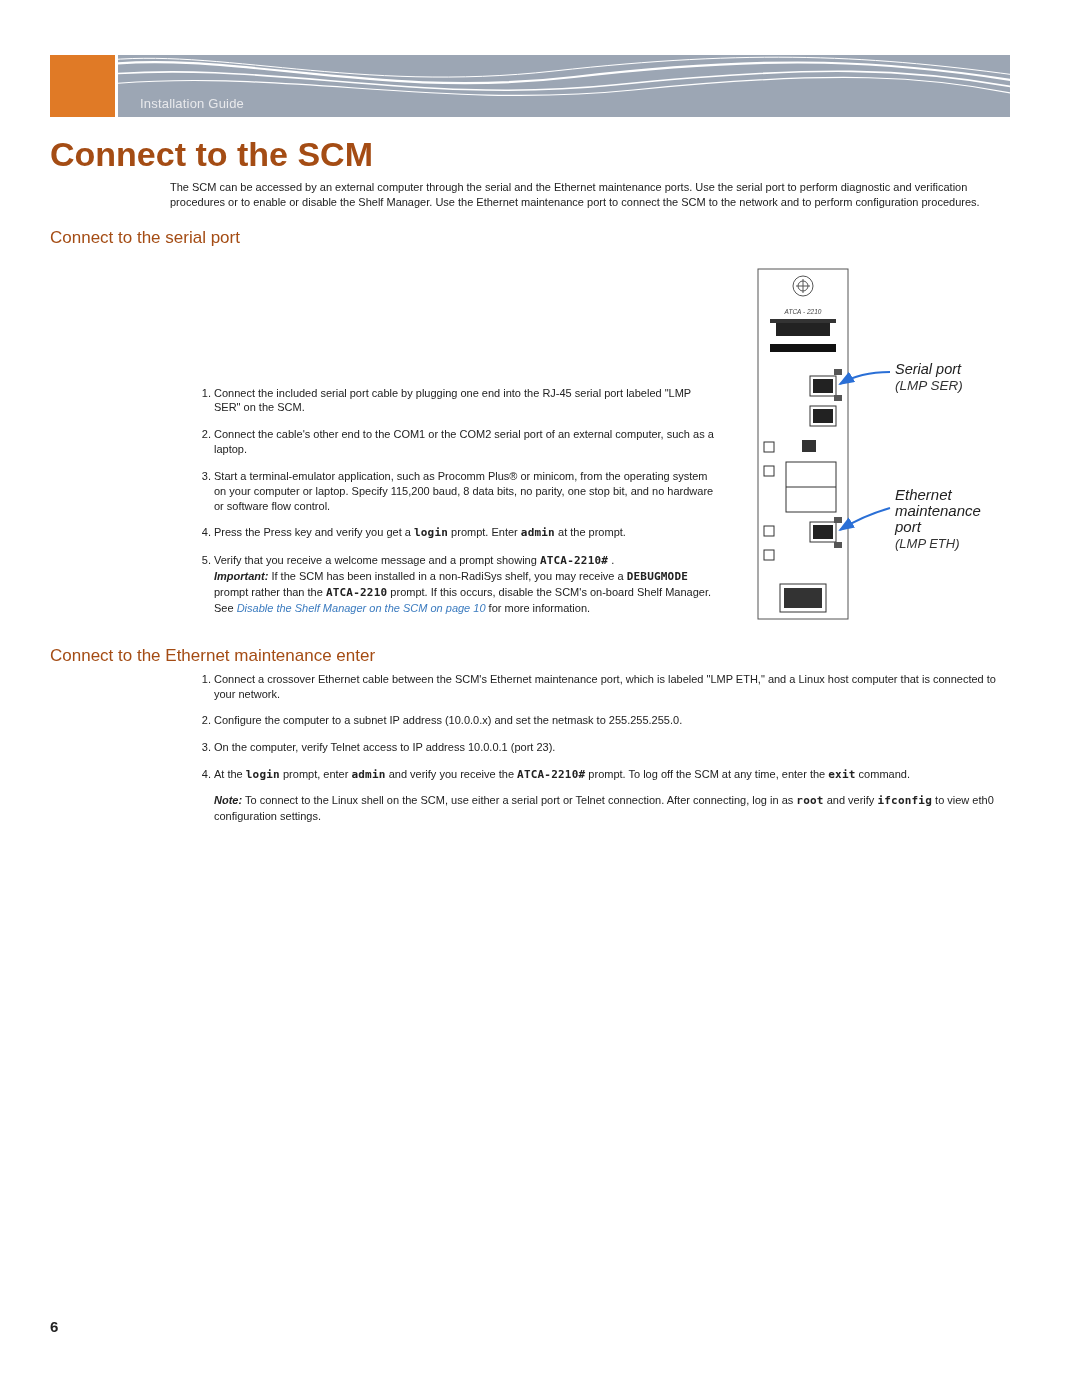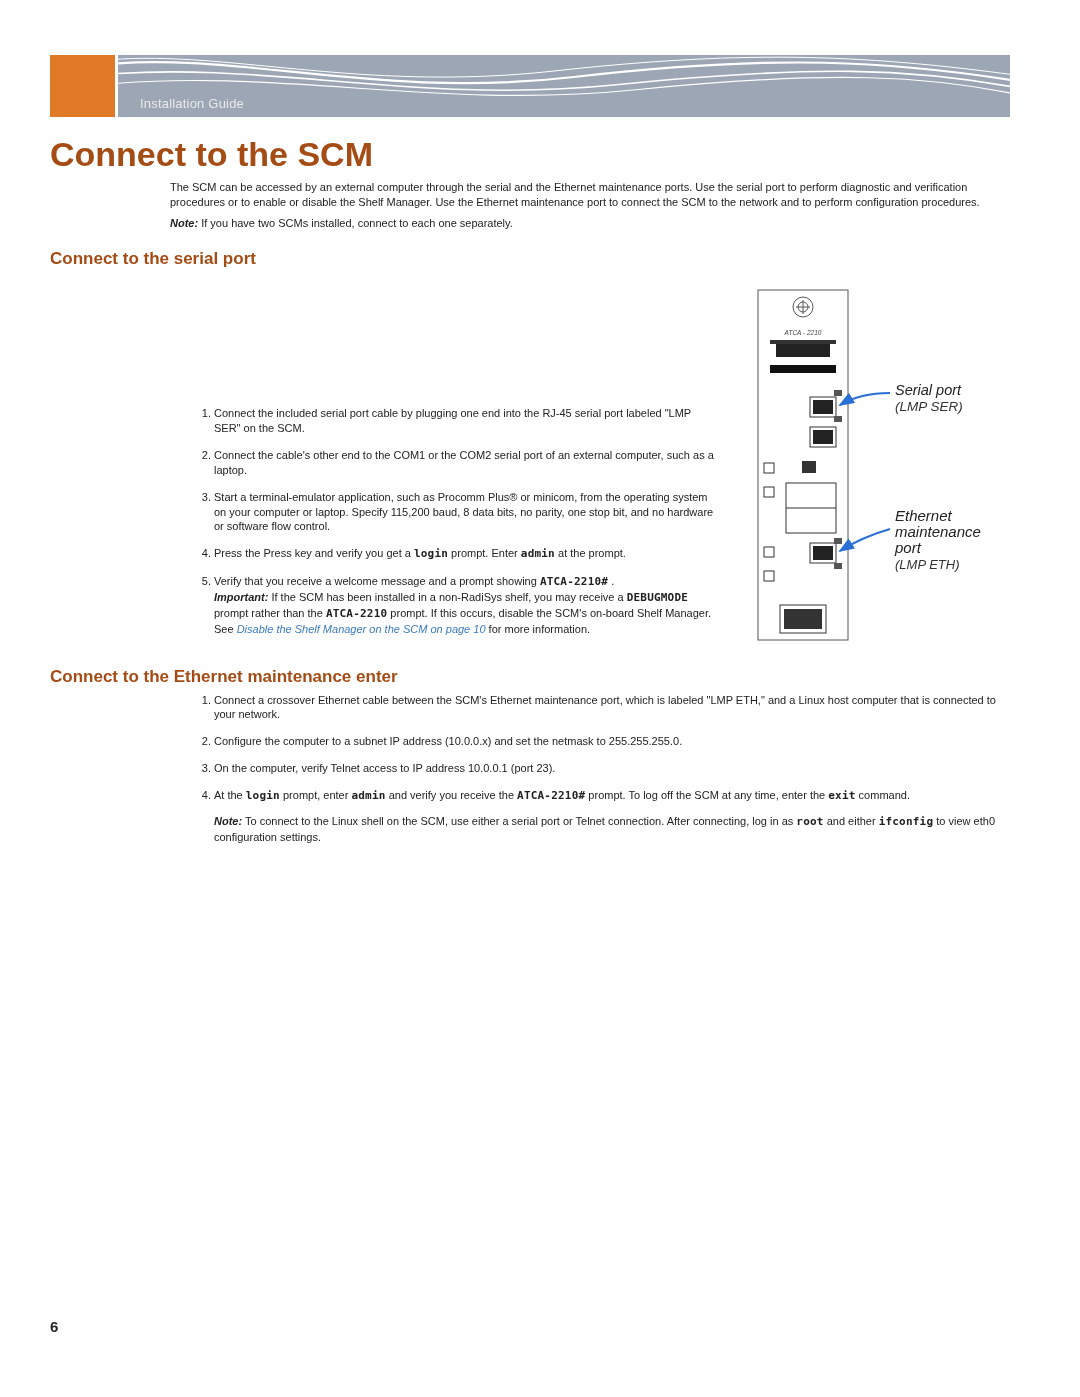--- a/index.html
+++ b/index.html
@@ -47,21 +47,21 @@
   .wave path { stroke: #fff; fill: none; }
   h2.section-title {
     margin: 0 0 6px 0;
     font-size: 34px;
     font-weight: 600;
     color: #a44c14;
   }
   h3.sub-title {
     margin: 18px 0 6px 0;
     font-size: 17px;
-    font-weight: 700;
+    font-weight: 400;
     color: #a44c14;
   }
   .body-text, ol, li, p {
     font-size: 11px;
     line-height: 1.35;
     color: #222;
   }
   .intro {
     margin: 0 0 6px 120px;
   }
@@ -132,23 +132,20 @@
         <path d="M-20 6 C 100 -8, 240 38, 440 16 S 760 0, 920 22" stroke-width="1"></path>
       </svg>
       <span class="guide-label">Installation Guide</span>
     </div>
   </div>
 
   <h2 class="section-title">Connect to the SCM</h2>
 
   <p class="intro body-text">The SCM can be accessed by an external computer through the serial and the Ethernet maintenance ports. Use the serial port to perform diagnostic and verification procedures or to enable or disable the Shelf Manager. Use the Ethernet maintenance port to connect the SCM to the network and to perform configuration procedures.</p>
 
-  <p class="note body-text">
-    <em class="kw">Note:</em><span> If you have two SCMs installed, connect to each one separately.</span>
-  </p>
 
   <h3 class="sub-title">Connect to the serial port</h3>
 
   <div class="two-col">
     <div class="left">
       <ol class="steps">
         <li>Connect the included serial port cable by plugging one end into the RJ-45 serial port labeled "LMP SER" on the SCM.</li>
         <li>Connect the cable's other end to the COM1 or the COM2 serial port of an external computer, such as a laptop.</li>
         <li>Start a terminal-emulator application, such as Procomm Plus® or minicom, from the operating system on your computer or laptop. Specify 115,200 baud, 8 data bits, no parity, one stop bit, and no hardware or software flow control.</li>
         <li>
@@ -227,19 +224,19 @@
 
   <h3 class="sub-title">Connect to the Ethernet maintenance enter</h3>
 
   <ol class="steps">
     <li>Connect a crossover Ethernet cable between the SCM's Ethernet maintenance port, which is labeled "LMP ETH," and a Linux host computer that is connected to your network.</li>
     <li>Configure the computer to a subnet IP address (10.0.0.x) and set the netmask to 255.255.255.0.</li>
     <li>On the computer, verify Telnet access to IP address 10.0.0.1 (port 23).</li>
     <li>
       <span>At the </span><span class="mono">login</span><span> prompt, enter </span><span class="mono">admin</span><span> and verify you receive the </span><span class="mono">ATCA-2210#</span><span> prompt. To log off the SCM at any time, enter  the </span><span class="mono">exit</span><span> command.</span>
       <div style="margin-top:10px;">
-        <em class="kw">Note:</em><span> To connect to the Linux shell on the SCM, use either a serial port or Telnet connection. After connecting, log in as </span><span class="mono">root</span><span> and either </span><span class="mono">ifconfig</span><span> to view eth0 configuration settings.</span>
+        <em class="kw">Note:</em><span> To connect to the Linux shell on the SCM, use either a serial port or Telnet connection. After connecting, log in as </span><span class="mono">root</span><span> and verify </span><span class="mono">ifconfig</span><span> to view eth0 configuration settings.</span>
       </div>
     </li>
   </ol>
 
   <div class="page-number">6</div>
 </div>
 
 </body></html>

